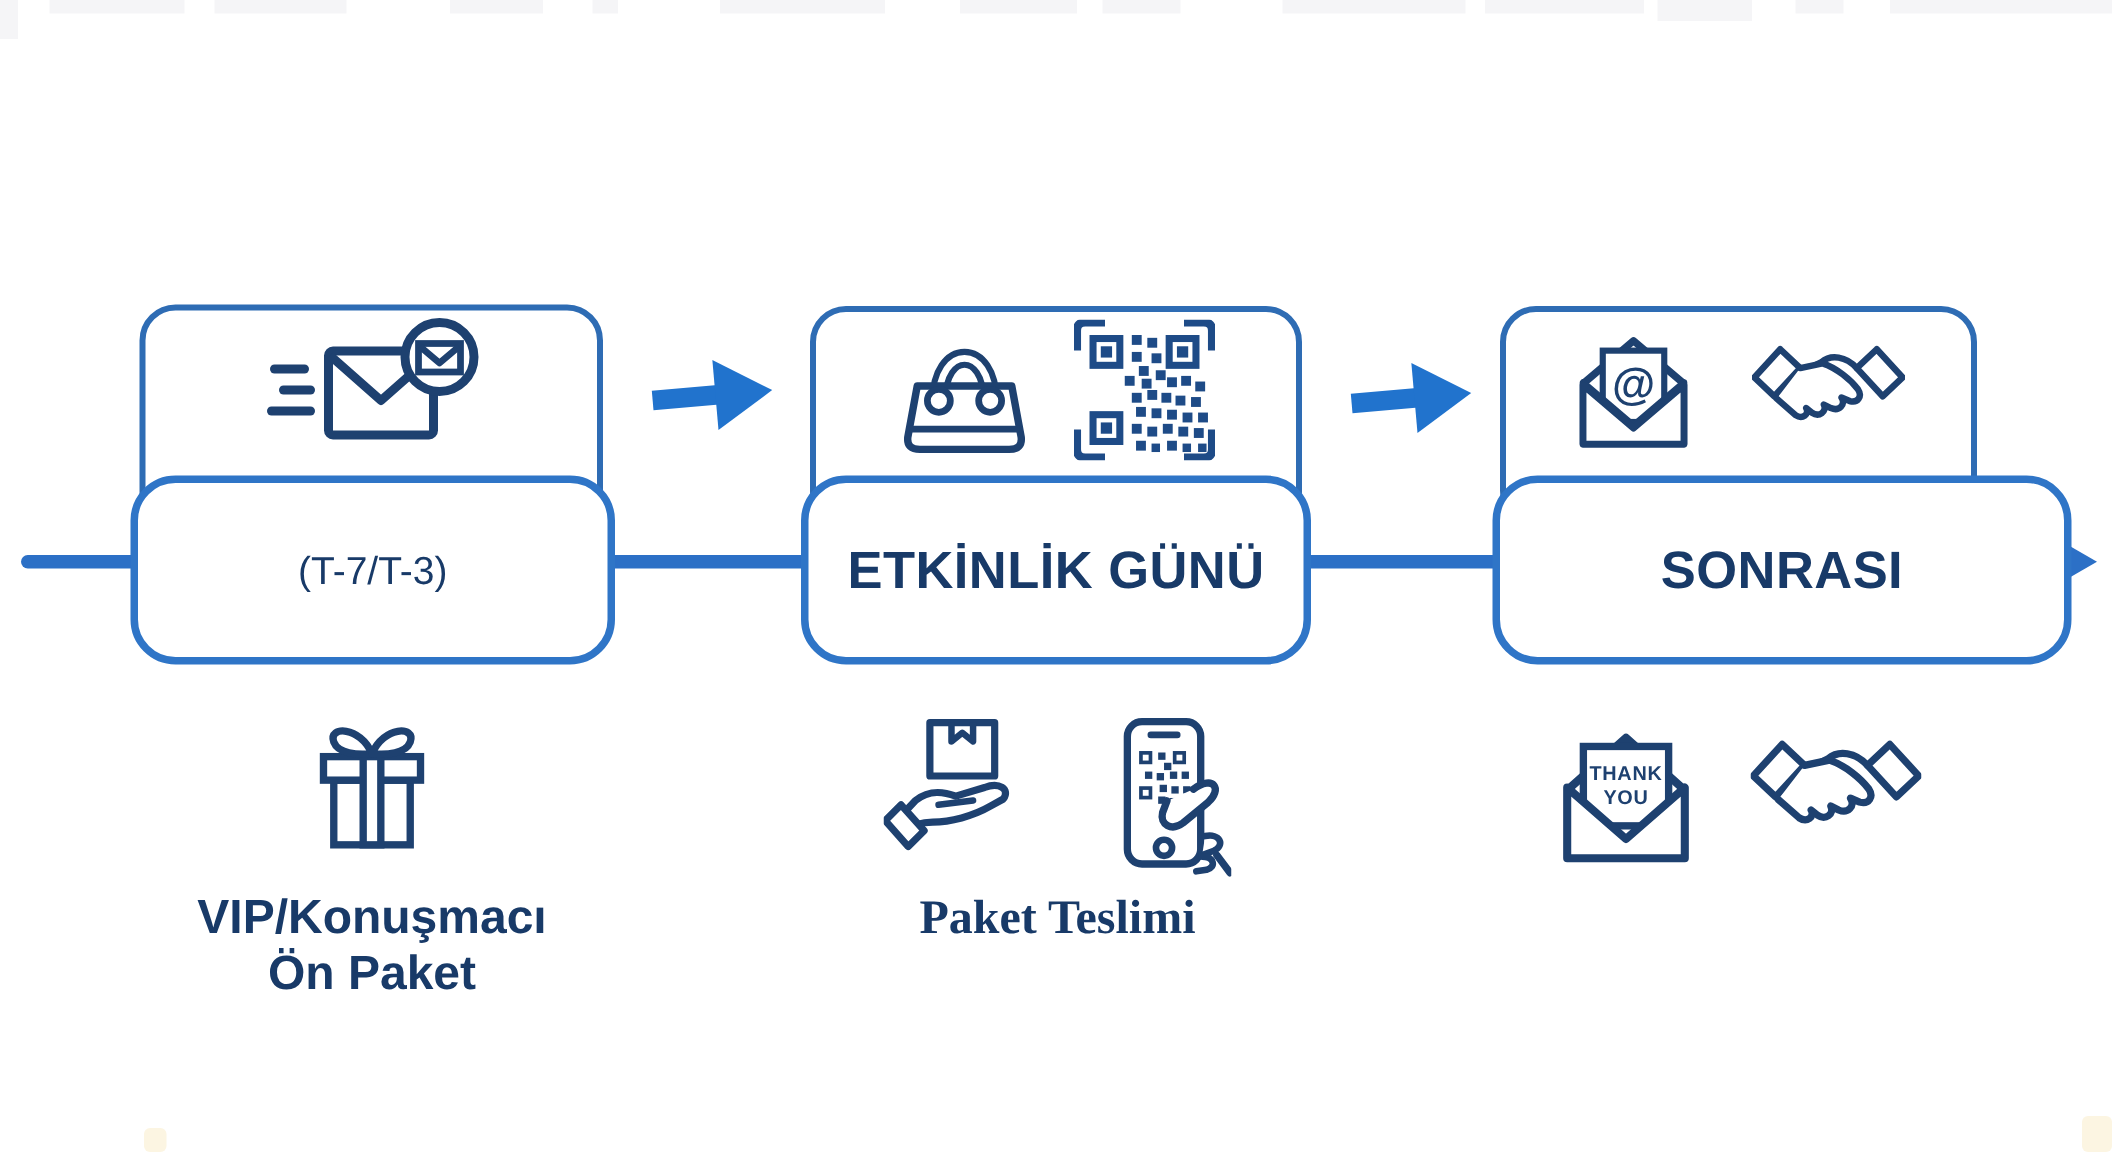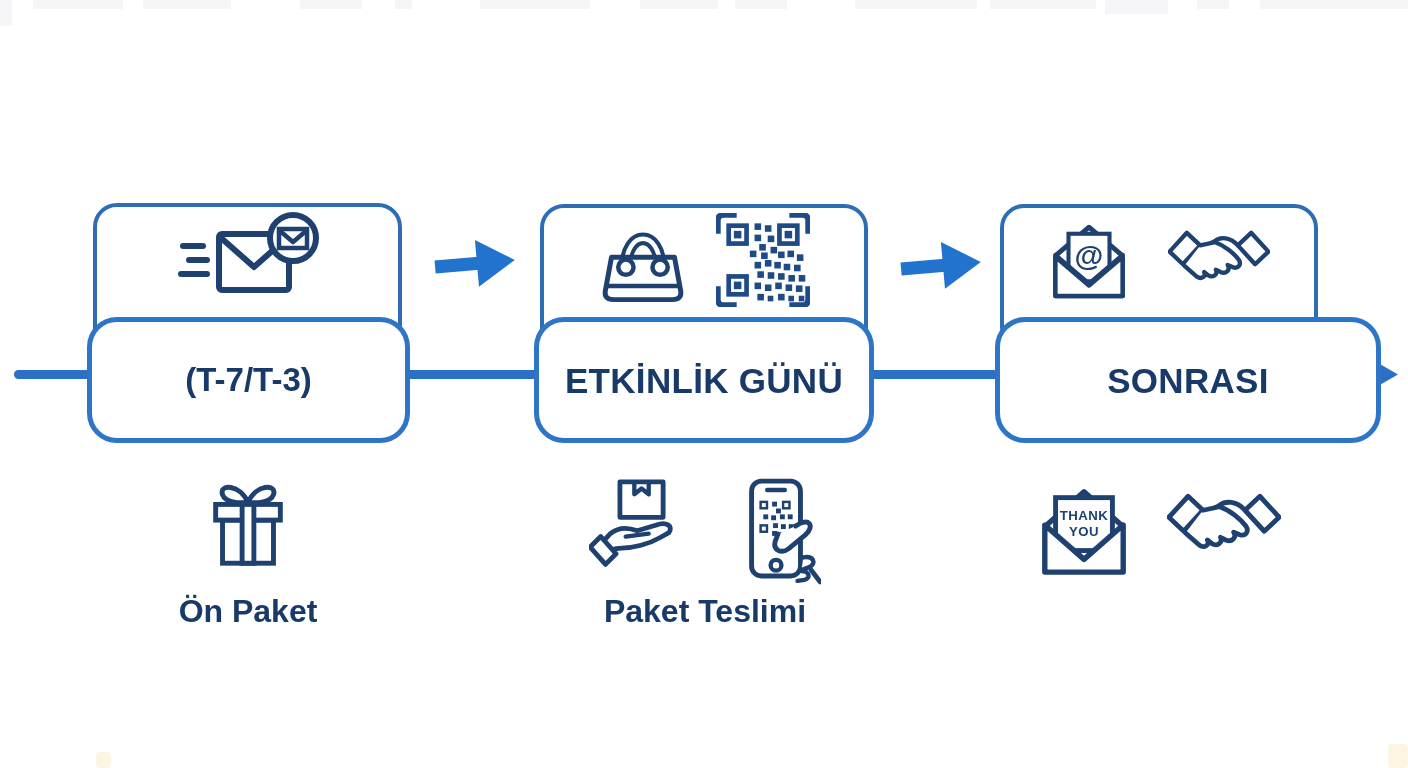--- a/index.html
+++ b/index.html
@@ -13,37 +13,37 @@
 
   .icon-box { position:absolute; background:#fff; border:4px solid var(--box-border);
               border-radius:24px; z-index:2; display:flex; align-items:center;
               justify-content:center; padding-bottom:36px; }
   .icon-box .icons { display:flex; align-items:center; }
 
   .label-box { position:absolute; background:#fff; border:5px solid var(--label-border);
                border-radius:30px; z-index:3; display:flex; flex-direction:column;
                align-items:center; justify-content:center; text-align:center; }
   .title    { font-size:35px; font-weight:bold; color:var(--navy); line-height:43px; letter-spacing:.3px; }
-  .subtitle { font-size:33px; font-weight:bold; color:var(--navy); line-height:40px; }
+  .subtitle { font-size:26px; font-weight:normal; color:var(--navy); line-height:40px; }
   .subtitle:empty { display:none; }
 
   .s1i { left:93px;  top:203px; width:309px; height:150px; }
   .s1l { left:87px;  top:317px; width:323px; height:126px; }
   .s2i { left:540px; top:204px; width:328px; height:148px; }
   .s2l { left:534px; top:317px; width:340px; height:126px; }
   .s3i { left:1000px;top:204px; width:318px; height:147px; }
   .s3l { left:995px; top:317px; width:386px; height:126px; }
 
   .flow-arrow { position:absolute; z-index:4; }
   .a1 { left:433px; top:236px; transform:rotate(-5deg); }
   .a2 { left:899px; top:238px; transform:rotate(-5deg); }
 
   .caption { position:absolute; width:420px; top:593px; text-align:center;
              font-size:32px; font-weight:bold; color:var(--navy); line-height:37px; z-index:2; }
-  .c1 { left:38px; }  .c2 { left:495px; }  .c3 { left:948px; }
+  .c1 { left:38px; }  .c2 { left:495px;font-family:Liberation Serif, serif; }  .c3 { left:948px; }
 
   .cap-icons { position:absolute; width:420px; display:flex; justify-content:center;
                align-items:flex-start; z-index:2; }
   .ci1 { left:38px;  top:476px; }
   .ci2 { left:495px; top:477px; gap:38px; }
   .ci3 { left:948px; top:479px; gap:34px; }
   .hs-offset { margin-top:12px; }
 
   .nv { color:var(--icon); }
   .qrcol { color:var(--qr); }
@@ -293,19 +293,20 @@
 <div class="cap-icons ci3">
   <svg class="nv" width="98" height="100">
       <use href="#sym-thankyou"></use>
     </svg>
   <svg class="nv hs-offset" width="114" height="70">
       <use href="#sym-handshake"></use>
     </svg>
 </div>
 
 <div class="caption c1">
+  <div>VIP/Konuşmacı</div>
   <div>Ön Paket</div>
 </div>
 <div class="caption c2">
   <div>Paket Teslimi</div>
 </div>
 <div class="caption c3">
 </div>
 
 </body></html>

